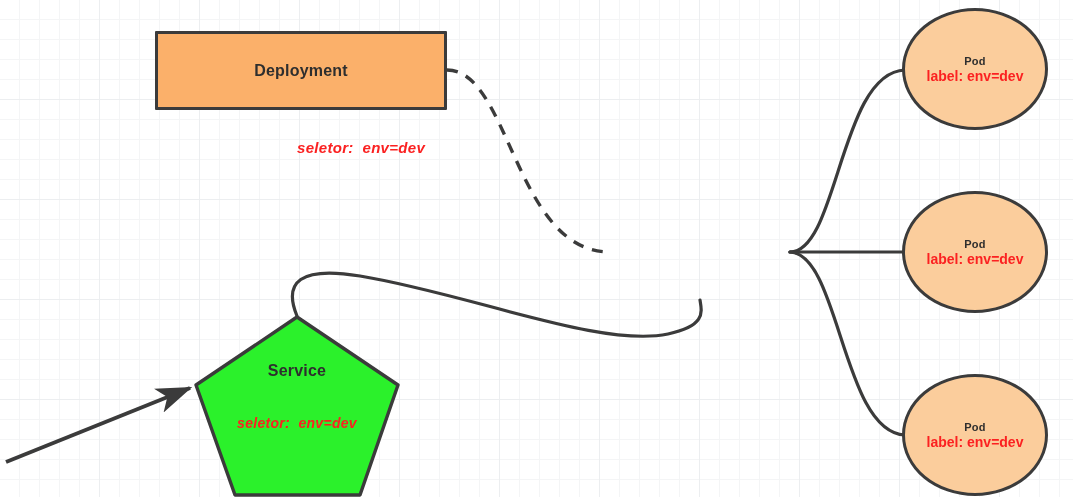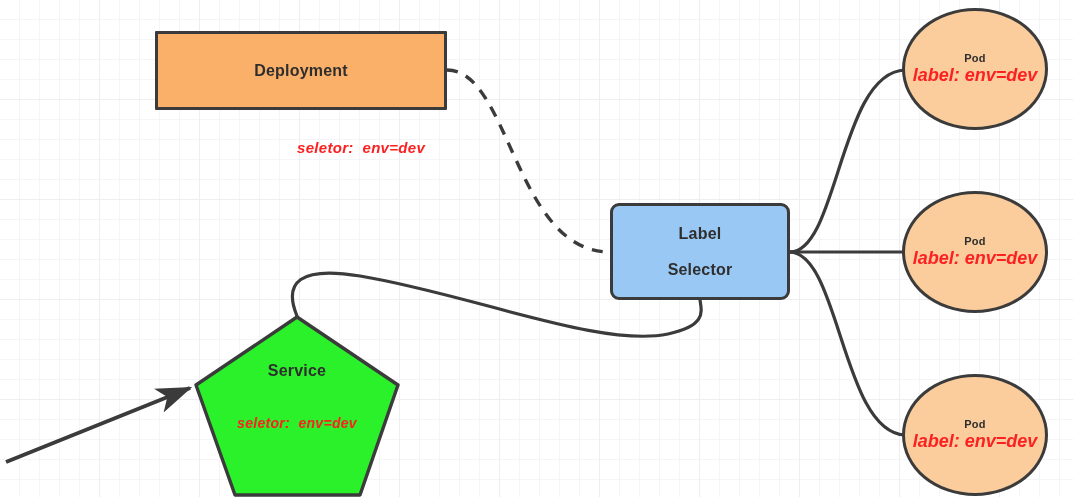--- a/index.html
+++ b/index.html
@@ -39,21 +39,21 @@
   }
   .pod{
     width:146px;height:122px;
     background:#fbcd9c;border:3px solid #3b3b3b;border-radius:50%;
     gap:1px;
   }
   #pod-1{left:902px;top:8px;}
   #pod-2{left:902px;top:191px;}
   #pod-3{left:902px;top:374px;}
   .pod .node-title{font-size:11px;}
-  .pod .node-sub-red{font-size:18px;font-style:italic;}
+  .pod .node-sub-red{font-size:14px;}
   #service-wrap{
     position:absolute;left:194px;top:314px;width:206px;height:183px;
   }
   #service-label{
     position:absolute;left:0;top:0;width:206px;height:183px;
     display:flex;flex-direction:column;align-items:center;
     justify-content:flex-start;padding-top:48px;box-sizing:border-box;gap:35px;
     pointer-events:none;
   }
   #seletor-note{
@@ -88,24 +88,20 @@
 
     <polygon points="297,317 398,385 360,495 235,495 196,385" fill="#2bf12b" stroke="#3b3b3b" stroke-width="3.4" stroke-linejoin="round"></polygon>
   </svg>
 
   <div id="deployment" class="node">
     <span class="node-title">Deployment</span>
   </div>
 
   <div id="seletor-note">seletor:  env=dev</div>
 
-  <div id="label-selector" class="node">
-    <span class="node-title">Label</span>
-    <span class="node-title">Selector</span>
-  </div>
 
   <div id="service-wrap">
     <div id="service-label">
       <span class="node-title">Service</span>
       <span class="node-sub-red-ital">seletor:  env=dev</span>
     </div>
   </div>
 
   <div id="pod-1" class="node pod">
     <span class="node-title">Pod</span>

